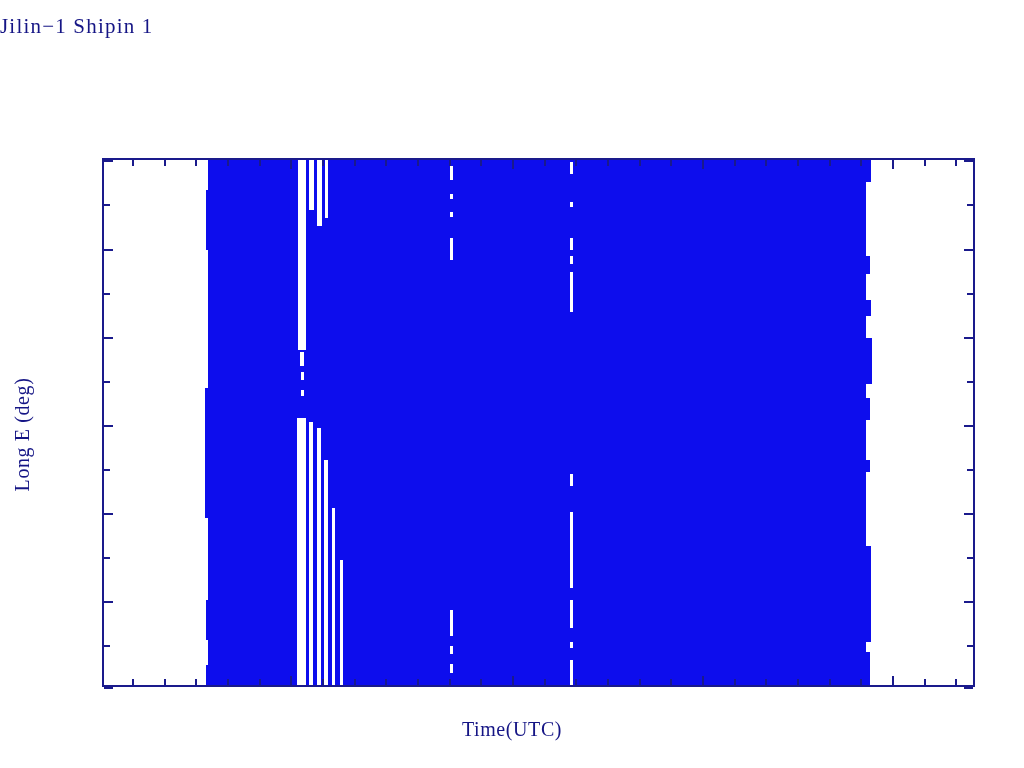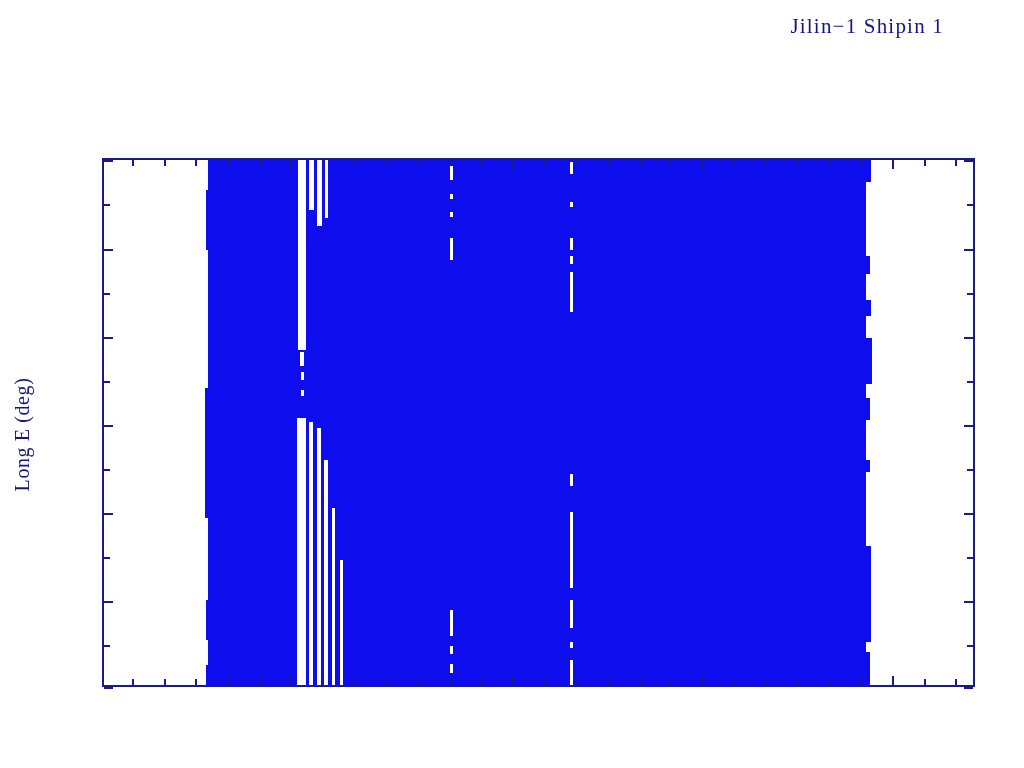--- a/index.html
+++ b/index.html
@@ -19,21 +19,21 @@
     position: absolute;
     left: 0; top: 0;
     width: 1024px;
     height: 768px;
   }
   .chart-title {
     position: absolute;
     left: 0;
     top: 14px;
     width: 944px;
-    text-align: right;
+    text-align: left;
     font-size: 21px;
     letter-spacing: 1.2px;
     color: #151585;
     white-space: pre;
   }
   
   .plot-frame {
     position: absolute;
     left: 102px;
     top: 158px;
@@ -100,20 +100,21 @@
 </style>
 </head>
 <body>
 
 <div id="chart-root">
 
   <div class="chart-title">Jilin−1 Shipin 1</div>
 
   <div class="y-axis-title">Long E (deg)</div>
 
+  <div class="x-axis-title">Time(UTC)</div>
 
   <div class="plot-frame">
 
     <div class="plot-clip">
 
       <div class="data-band" style="left:104px; width:658px;"></div>
 
       <div class="data-band" style="left:102px; width:3px; top:30px; height:60px;"></div>
       <div class="data-band" style="left:101px; width:4px; top:228px; height:130px;"></div>
       <div class="data-band" style="left:102px; width:3px; top:440px; height:40px;"></div>

